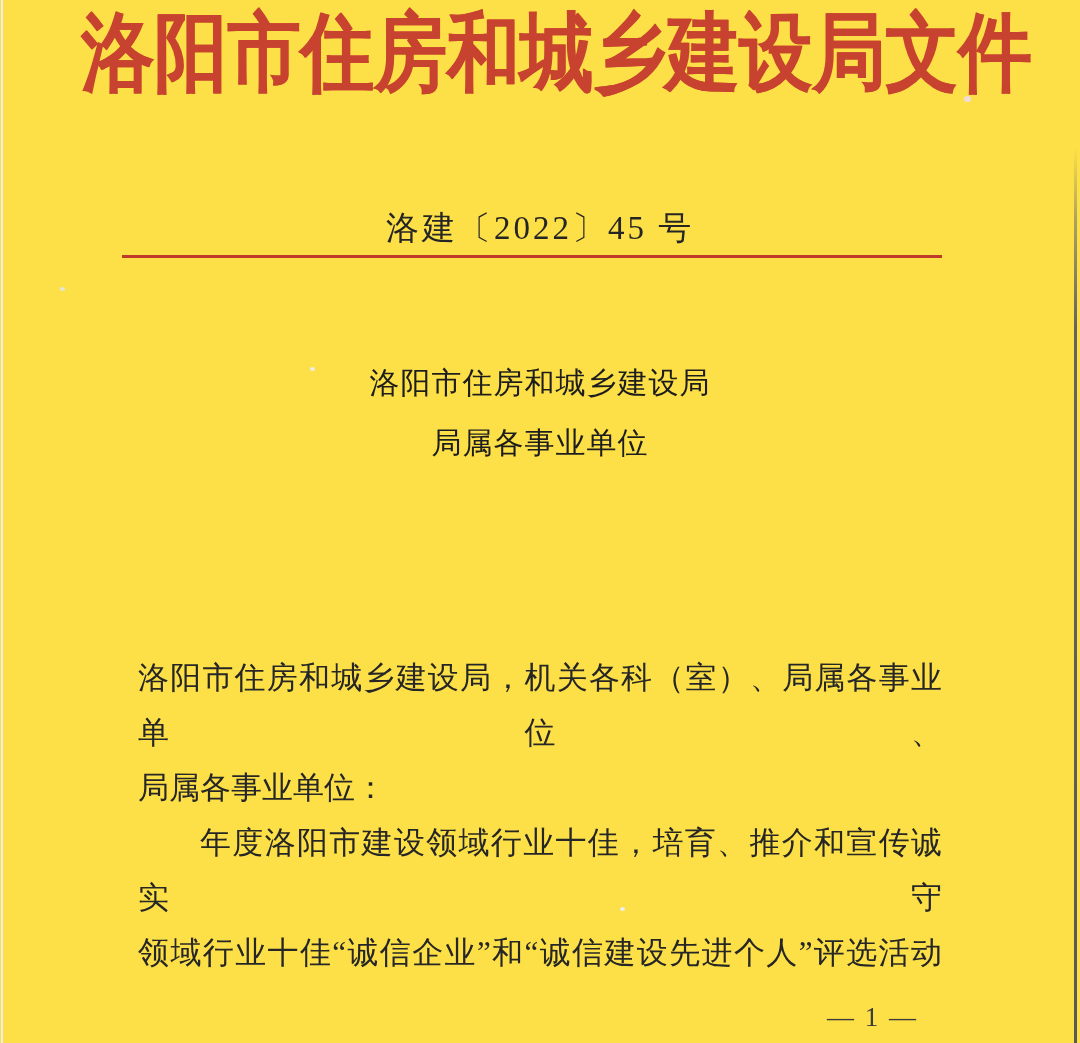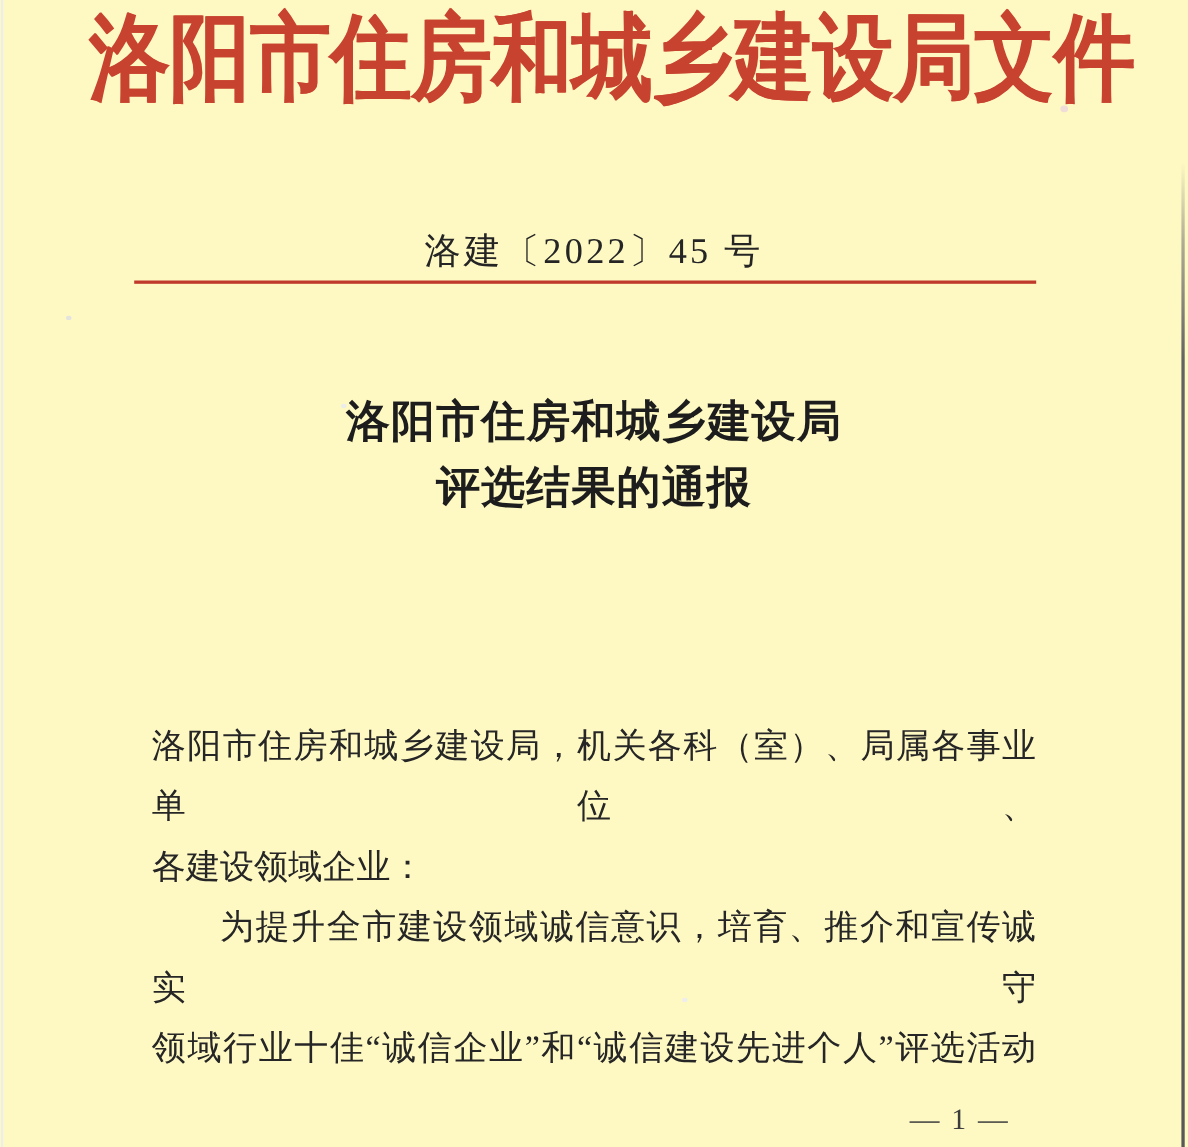--- a/index.html
+++ b/index.html
@@ -4,21 +4,21 @@
 <style>
   html, body {
     margin: 0;
     padding: 0;
     background: #ffffff;
   }
   .page {
     position: relative;
     width: 1080px;
     height: 1043px;
-    background: #fef9c3;
+    background: #fde047;
     overflow: hidden;
     font-family: "Liberation Serif", "DejaVu Serif", serif;
     color: #2a2a2a;
   }
   
   .edge-left {
     position: absolute;
     left: 1px; top: 0; bottom: 0;
     width: 2px;
     background: #ededed;
@@ -68,23 +68,23 @@
     width: 820px;
     height: 3px;
     background: var(--divider-red, #bf3a2b);
   }
   
   .doc-title {
     position: absolute;
     top: 353px; left: 0;
     width: 100%;
     text-align: center;
-    font-size: 40px;
+    font-size: 30px;
     line-height: 60px;
-    font-weight: 700;
+    font-weight: 400;
     color: #1d1d1d;
     letter-spacing: 1px;
   }
   
   .doc-body {
     position: absolute;
     top: 650px; left: 138px;
     width: 804px;
     font-size: 31px;
     line-height: 55px;
@@ -117,26 +117,26 @@
   <div class="scan-speck" style="left:60px; top:287px;"></div>
 
   <div class="header-title">洛阳市住房和城乡建设局文件</div>
 
   <div class="doc-number">洛建〔2022〕45 号</div>
 
   <div class="red-divider"></div>
 
   <div class="doc-title">
     <div>洛阳市住房和城乡建设局</div>
-    <div>评选结果的通报</div>
+    <div>局属各事业单位</div>
   </div>
 
   <div class="doc-body">
     <div class="line fill">洛阳市住房和城乡建设局，机关各科（室）、局属各事业单位、</div>
-    <div class="line">各建设领域企业：</div>
-    <div class="line fill indent">为提升全市建设领域诚信意识，培育、推介和宣传诚实守</div>
+    <div class="line">局属各事业单位：</div>
+    <div class="line fill indent">年度洛阳市建设领域行业十佳，培育、推介和宣传诚实守</div>
     <div class="line fill">领域行业十佳“诚信企业”和“诚信建设先进个人”评选活动</div>
 
   </div>
 
   <div class="page-number">— 1 —</div>
 
 </div>
 
 </body></html>

